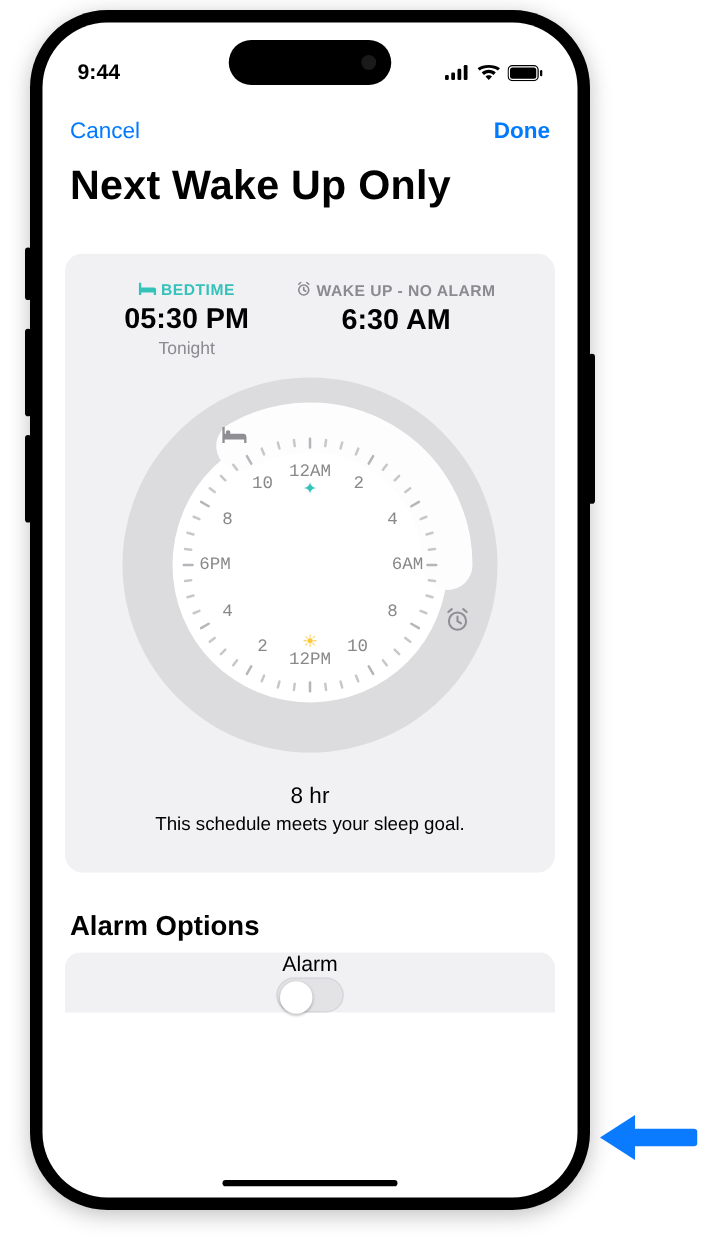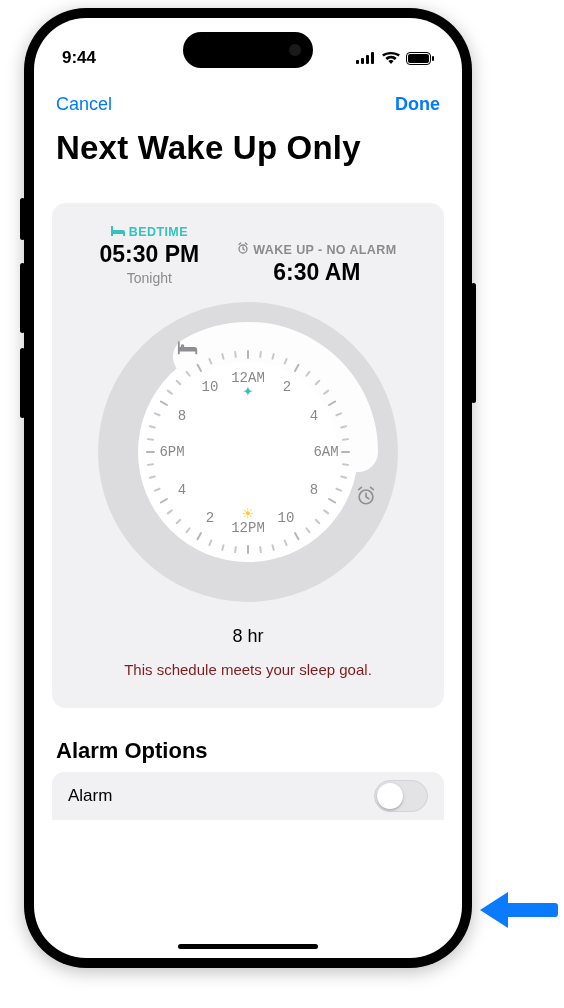--- a/index.html
+++ b/index.html
@@ -95,21 +95,20 @@
     margin: 24px 18px 0;
     background: #f1f1f4;
     border-radius: 14px;
     padding: 22px 16px 30px;
   }
   .times {
     display:flex;
     justify-content: center;
     gap: 38px;
     text-align:center;
-    align-items:flex-end;
   }
   .label-row {
     font-size: 12.5px;
     font-weight:600;
     letter-spacing:.4px;
     color:#8a8a8f;
     display:flex;
     align-items:center;
     justify-content:center;
     gap:4px;
@@ -181,38 +180,39 @@
   }
   .handle svg { width:22px; height:22px; }
   .handle.bed { left: 69px; top: 24px; }
   .handle.alarm { left: 247px; top: 173px; }
 
   .goal {
     text-align:center;
     margin-top: 24px;
   }
   .goal .big { font-size:18px; font-weight:400; }
-  .goal .small { font-size:15px; color:#7f1d1d; margin-top:14px; }
+  .goal .small { font-size:15px; color:#000000; margin-top:4px; }
 
   
   h2.section {
     margin: 30px 22px 8px;
     font-size: 22px;
     font-weight: 800;
   }
   .row {
     margin: 0 18px;
     height: 48px;
     background:#f1f1f4;
     border-radius: 12px 12px 0 0;
     display:flex;
     align-items:center;
     justify-content:space-between;
     padding: 0 16px;
     font-size:17px;
+    flex-direction:column;
   }
   .switch {
     width: 54px; height: 32px;
     background:#e3e3e6;
     border:1px solid #d4d4d8;
     border-radius: 16px;
     position:relative;
   }
   .knob {
     position:absolute;

